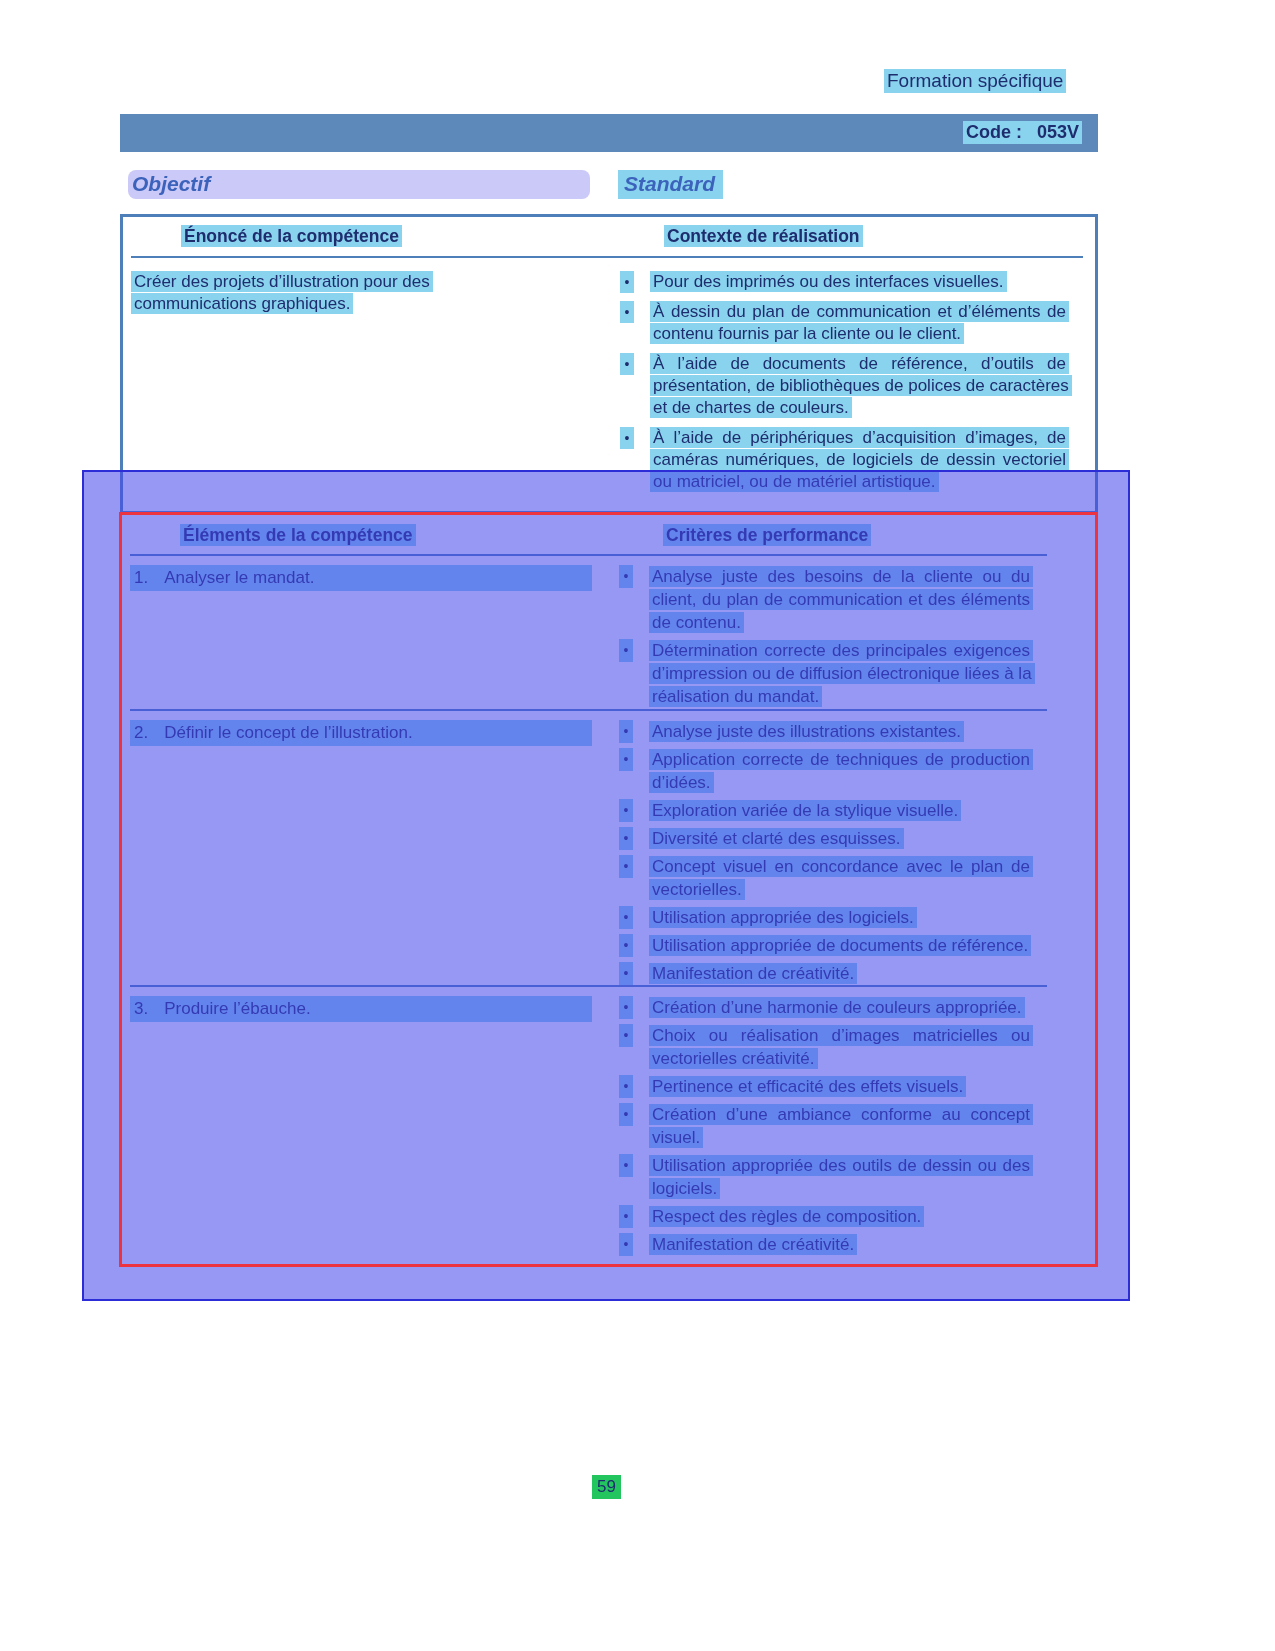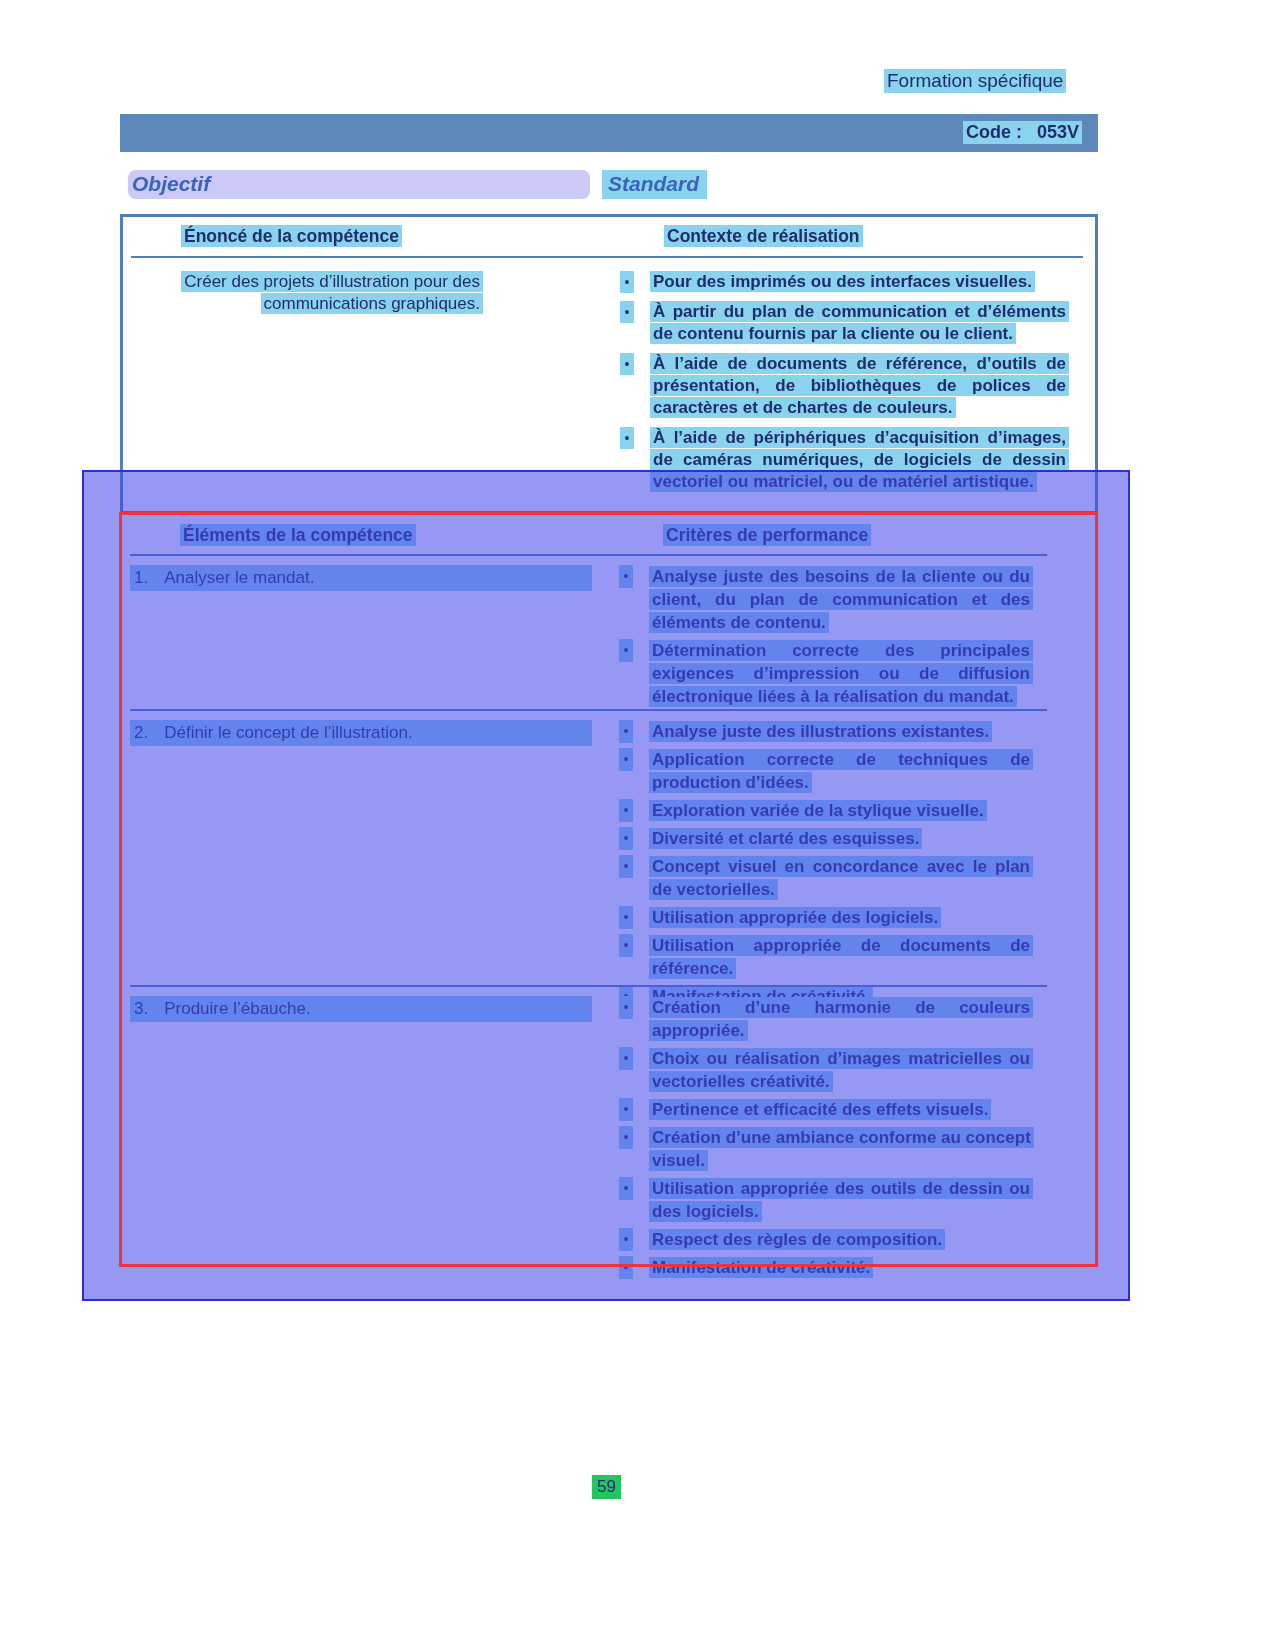--- a/index.html
+++ b/index.html
@@ -14,32 +14,32 @@
   
   .fs-label { position:absolute; left:884px; top:69px; font-size:19px; font-weight:normal; }
 
   
   .blue-bar { position:absolute; left:120px; top:114px; width:978px; height:38px; background:#5d89ba; }
   .code { position:absolute; right:16px; top:7px; font-size:18px; font-weight:bold; white-space:pre;margin-left:28px; }
 
   
   .obj-row { position:absolute; left:128px; top:170px; width:950px; height:32px; font-size:21px; font-style:italic; font-weight:bold; color:#3c63bb; }
   .objectif { display:inline-block; width:462px; background:#cbc9f8; padding:2px 0 3px 4px;border-radius:8px; }
-  .standard { position:absolute; left:474px; top:0; background:#8ad3ee; padding:2px 8px 3px 6px; }
+  .standard { position:absolute; left:490px; top:0; background:#8ad3ee; padding:2px 8px 3px 6px; }
 
   
   .table1 { position:absolute; left:120px; top:214px; width:978px; min-height:279px; border:3px solid #4f7fb8; padding:6px 12px 10px 8px; font-size:17px; line-height:22px; }
   .t1-header { display:grid; grid-template-columns:483px 1fr; padding:2px 0 9px 2px; border-bottom:2px solid #4f7fb8; font-size:17.5px; }
   .t1-body { display:grid; grid-template-columns:483px 1fr; padding-top:13px; }
-  .t1-left-text { width:352px;text-align:right; }
+  .t1-left-text { width:352px; }
 
   .bullet-item { display:flex; align-items:flex-start; }
   .table1 .bullet-item { margin-bottom:8px; }
   .bullet { flex:0 0 14px; margin-left:6px; margin-right:16px; text-align:center; font-size:14px; background:#8ad3ee; }
-  .btext { flex:1; text-align:justify; padding-right:14px;font-weight:bold; }
+  .btext { flex:1; text-align:justify; padding-right:14px; }
 
   
   .table2 { position:absolute; left:122px; top:515px; width:937px; height:749px; padding:0 12px 0 8px; font-size:17px; line-height:23px; display:flex; flex-direction:column; }
   .t2-header { display:grid; grid-template-columns:483px 1fr; padding:9px 0 7px 2px; border-bottom:2px solid #4f7fb8; font-size:17.5px; height:42px; }
   .t2-row { display:grid; grid-template-columns:483px 1fr; padding:9px 0 4px 0; }
   .t2-row + .t2-row { border-top:2px solid #4f7fb8; }
   .t2-row-1 { min-height:153px; }
   .t2-row-2 { min-height:276px; }
   .t2-row-3 { flex:1; }
   .table2 .bullet-item { margin-bottom:5px; }
@@ -76,21 +76,21 @@
       <div>
         <div class="t1-left-text"><span class="hl">Créer des projets d’illustration pour des communications graphiques.</span></div>
       </div>
       <div>
         <div class="bullet-item">
           <span class="bullet">•</span>
           <span class="btext"><span class="hl">Pour des imprimés ou des interfaces visuelles.</span></span>
         </div>
         <div class="bullet-item">
           <span class="bullet">•</span>
-          <span class="btext"><span class="hl">À partir du plan de communication et d’éléments de contenu fournis par la cliente ou le client.</span></span>
+          <span class="btext"><span class="hl">À dessin du plan de communication et d’éléments de contenu fournis par la cliente ou le client.</span></span>
         </div>
         <div class="bullet-item">
           <span class="bullet">•</span>
           <span class="btext"><span class="hl">À l’aide de documents de référence, d’outils de présentation, de bibliothèques de polices de caractères et de chartes de couleurs.</span></span>
         </div>
         <div class="bullet-item">
           <span class="bullet">•</span>
           <span class="btext"><span class="hl">À l’aide de périphériques d’acquisition d’images, de caméras numériques, de logiciels de dessin vectoriel ou matriciel, ou de matériel artistique.</span></span>
         </div>
       </div>

